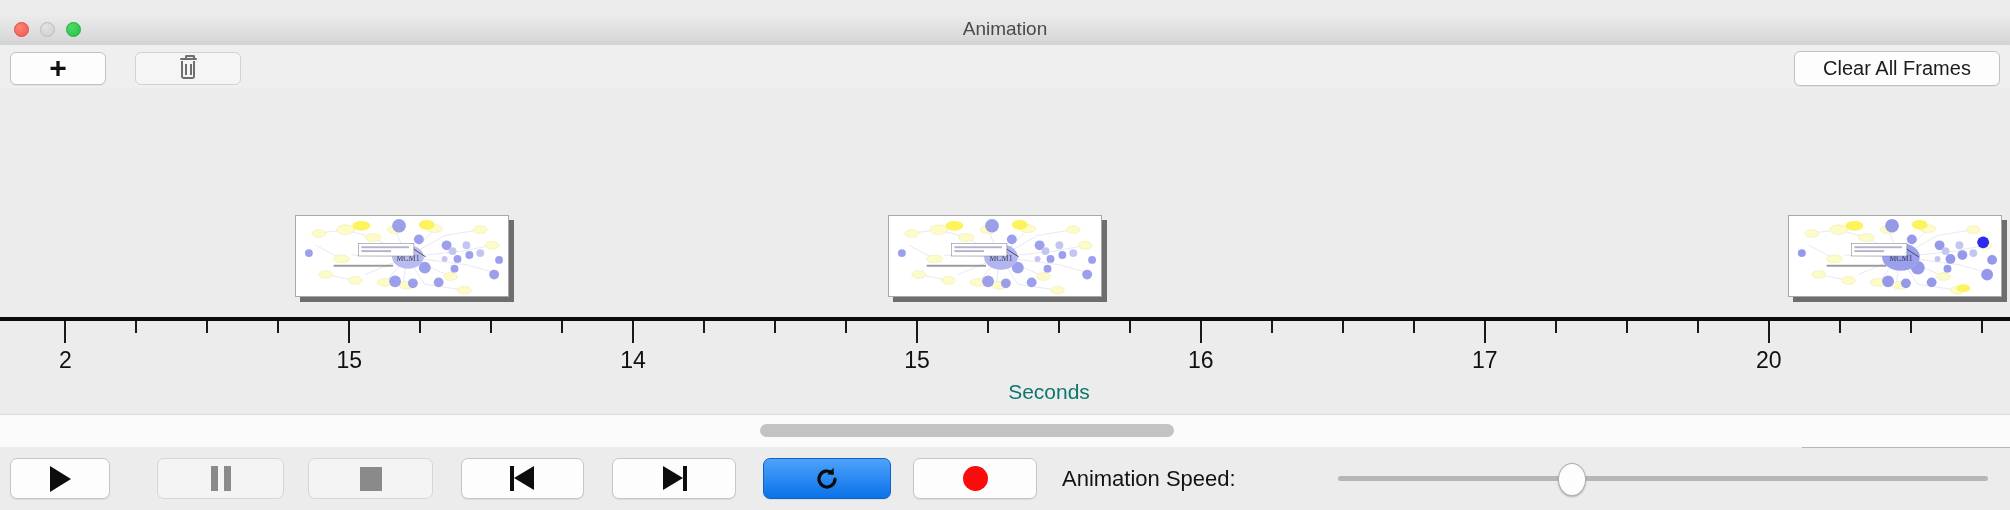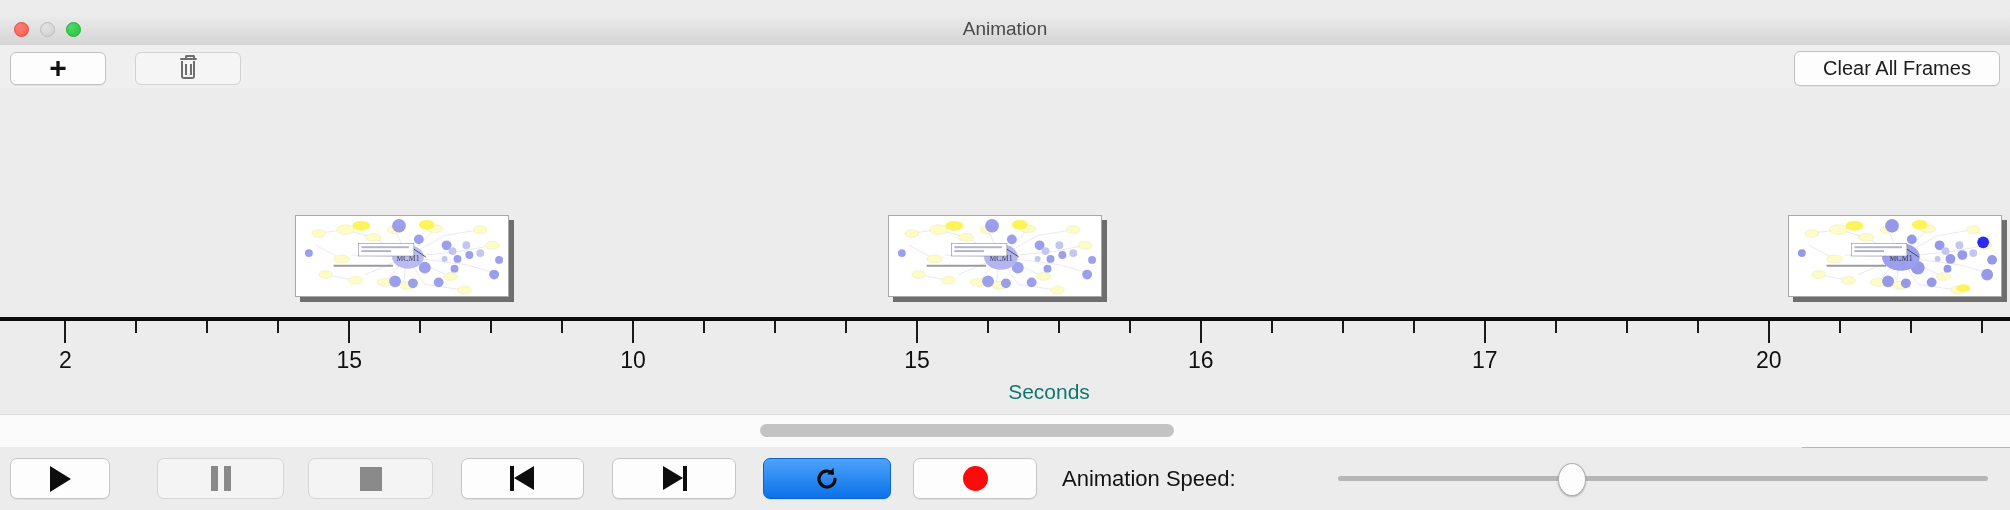--- a/index.html
+++ b/index.html
@@ -395,21 +395,21 @@
       <div class="ticklabel" style="left: 65.2966px;">2</div>
       <div class="tick minor" style="left: 135.271px;"></div>
       <div class="tick minor" style="left: 206.246px;"></div>
       <div class="tick minor" style="left: 277.22px;"></div>
       <div class="tick major" style="left: 348.195px;"></div>
       <div class="ticklabel" style="left: 349.195px;">15</div>
       <div class="tick minor" style="left: 419.169px;"></div>
       <div class="tick minor" style="left: 490.144px;"></div>
       <div class="tick minor" style="left: 561.119px;"></div>
       <div class="tick major" style="left: 632.093px;"></div>
-      <div class="ticklabel" style="left: 633.093px;">10</div>
+      <div class="ticklabel" style="left: 633.093px;">14</div>
       <div class="tick minor" style="left: 703.068px;"></div>
       <div class="tick minor" style="left: 774.042px;"></div>
       <div class="tick minor" style="left: 845.017px;"></div>
       <div class="tick major" style="left: 915.992px;"></div>
       <div class="ticklabel" style="left: 916.992px;">15</div>
       <div class="tick minor" style="left: 986.966px;"></div>
       <div class="tick minor" style="left: 1057.94px;"></div>
       <div class="tick minor" style="left: 1128.92px;"></div>
       <div class="tick major" style="left: 1199.89px;"></div>
       <div class="ticklabel" style="left: 1200.89px;">16</div>

